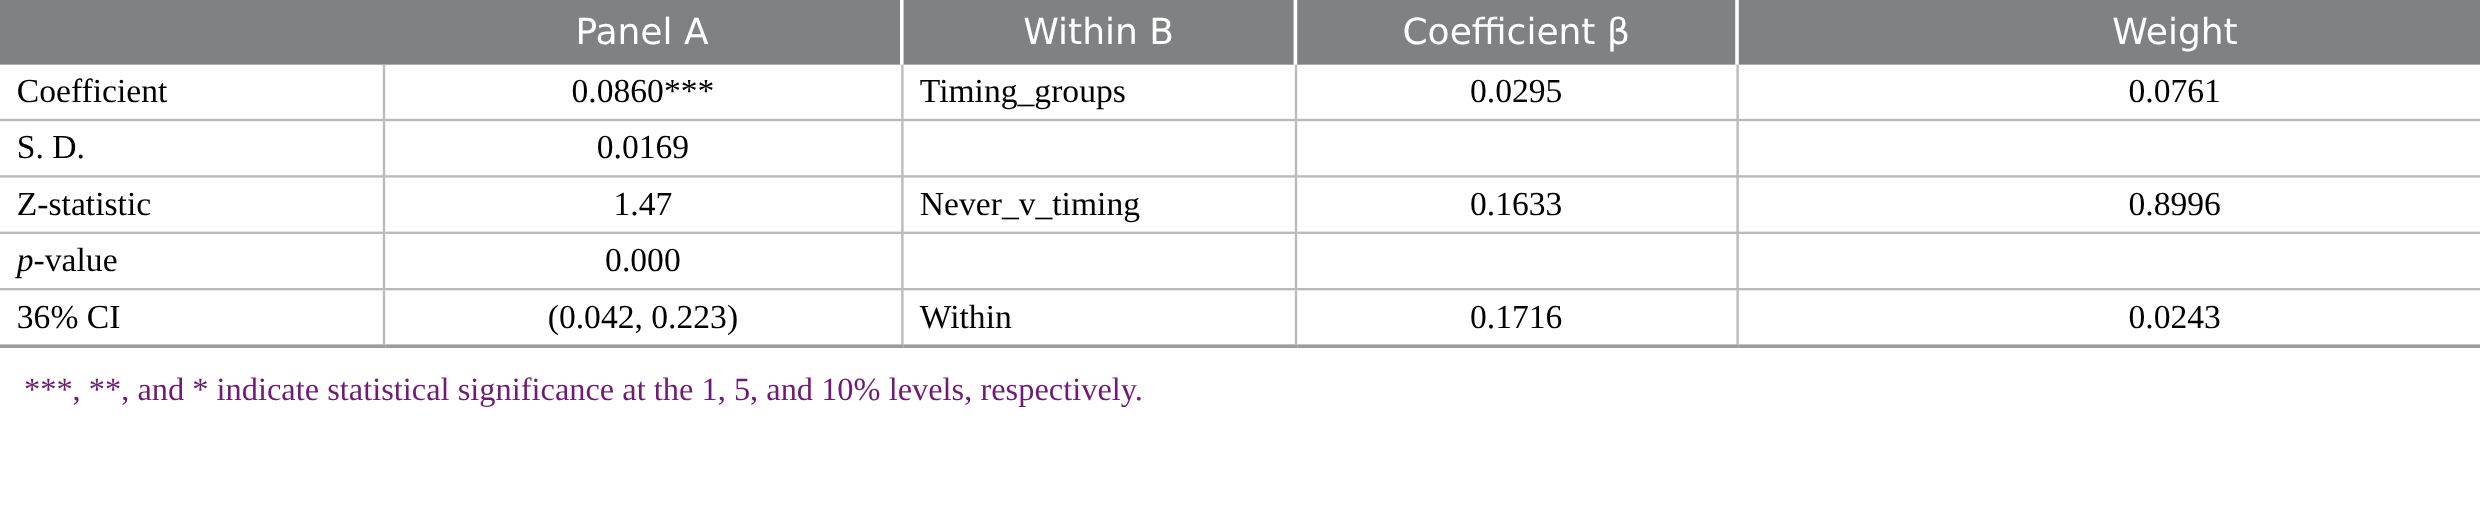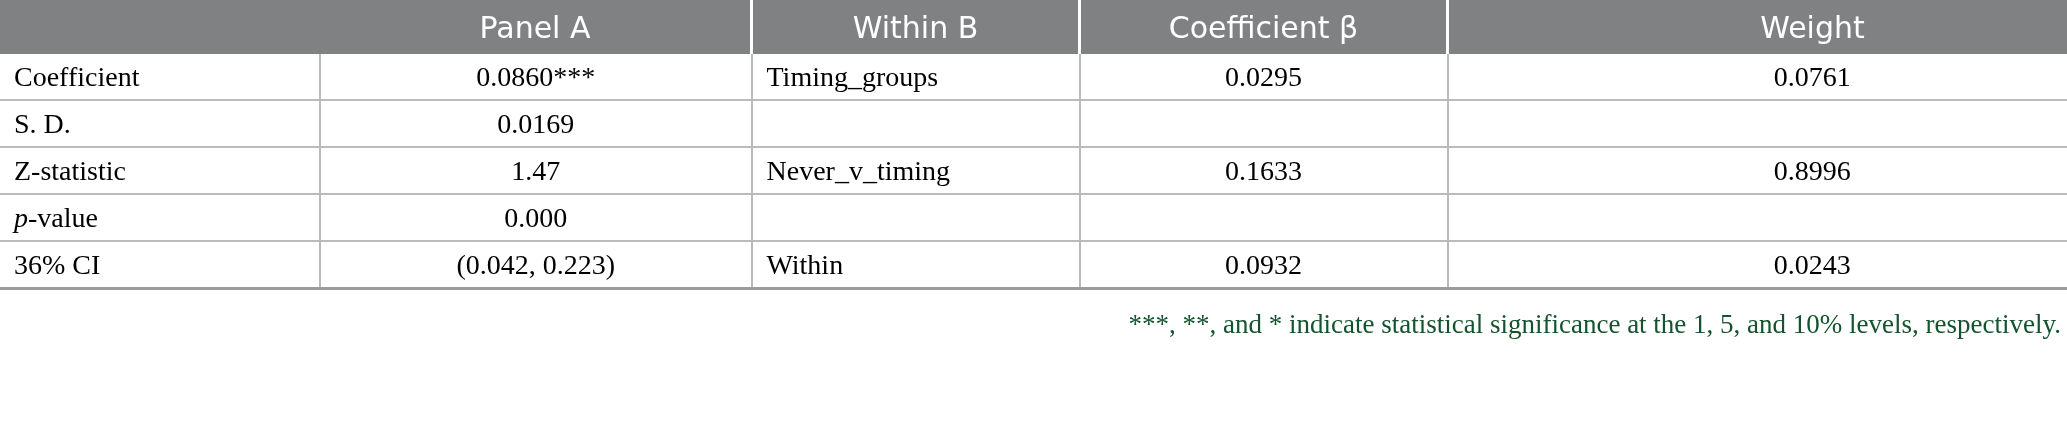--- a/index.html
+++ b/index.html
@@ -80,24 +80,24 @@
   
   .col-panelA-label { width: 300px; }
   .col-panelA-value { width: 410px; }
   .col-panelB-label { width: 305px; }
   .col-coef       { width: 345px; }
   .col-weight     { width: 707px; }
 
   
   .footnote {
     font-size: 27px;
-    padding: 16px 6px 0 6px;
-    text-align: right;
+    padding: 16px 6px 0 20px;
+    text-align: left;
     line-height: 1.35;
-    color: #14532d;
+    color: #701a75;
   }
 </style>
 </head>
 <body>
 
 <div class="table-wrap">
 
   <table class="results">
     <thead>
       <tr class="header-row">
@@ -140,21 +140,21 @@
         <td class="value col-panelA-value">0.000</td>
         <td class="empty col-panelB-label"></td>
         <td class="empty col-coef"></td>
         <td class="empty col-weight"></td>
       </tr>
 
       <tr>
         <td class="label col-panelA-label">36% CI</td>
         <td class="value col-panelA-value">(0.042, 0.223)</td>
         <td class="label col-panelB-label">Within</td>
-        <td class="value col-coef">0.0932</td>
+        <td class="value col-coef">0.1716</td>
         <td class="value col-weight">0.0243</td>
       </tr>
 
     </tbody>
   </table>
 
   <div class="footnote">***, **, and * indicate statistical significance at the 1, 5, and 10% levels, respectively.</div>
 
 </div>
 

